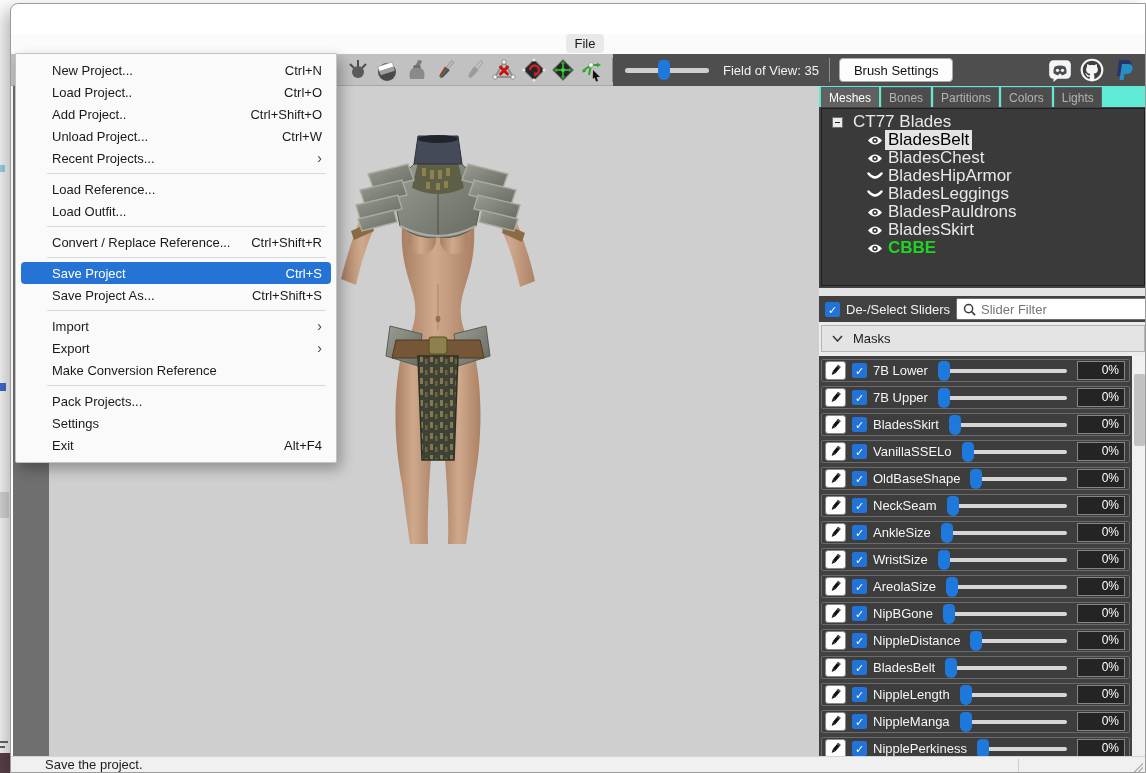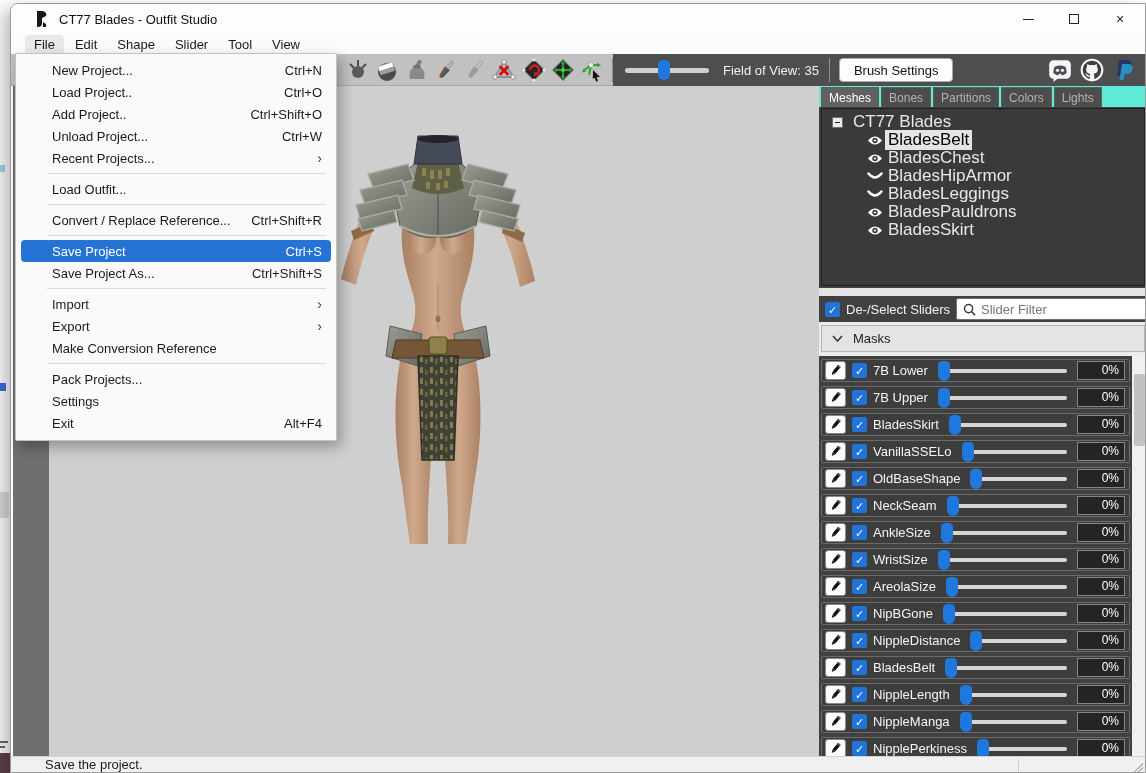--- a/index.html
+++ b/index.html
@@ -19,21 +19,21 @@
   .titlebar { position:absolute; left:0; top:0; width:100%; height:30px; background:#fdfdfd; display:flex; align-items:center; }
   .app-icon { width:16px; height:18px; margin-left:22px; }
   .title-text { font-size:13px; color:#111; margin-left:10px; }
   .win-controls { position:absolute; right:2px; top:0; height:30px; display:flex; }
   .win-btn { width:46px; height:30px; display:flex; align-items:center; justify-content:center; color:#222; font-size:13px; }
   .glyph-min { width:11px; height:1px; background:#222; display:inline-block; }
   .glyph-max { width:10px; height:10px; border:1px solid #222; display:inline-block; }
   .glyph-close { font-size:14px; line-height:14px; }
 
   
-  .menubar { position:absolute; left:0; top:30px; width:100%; height:20px; background:#fbfbfb; display:flex; align-items:center; padding-left:14px; gap:2px; }
+  .menubar { position:absolute; left:0; top:30px; width:100%; height:20px; background:#fbfbfb; display:flex; align-items:center; padding-left:14px; gap:2px;flex-direction:column; }
   .menubar-item { font-size:13px; color:#1a1a1a; padding:2px 9px; border-radius:4px; }
   .menubar-item.open { background:#e9e9e9; }
 
   
   .toolbar { position:absolute; left:0; top:50px; width:100%; height:32px; background:#4e4e4e; }
   .toolbar-light { position:absolute; left:0; top:0; width:602px; height:32px; background:#c1c1c1; border-bottom:1px solid #a8a8a8; display:flex; align-items:center; }
   .tb-icon { width:26px; height:26px; margin-left:5px; display:flex; align-items:center; justify-content:center; }
   .tb-sep { width:1px; height:24px; background:#8d8d8d; margin-left:8px; }
   .fov-wrap { position:absolute; left:606px; top:0; height:32px; display:flex; align-items:center; }
   .fov-track { position:relative; width:84px; height:5px; background:#cfcfcf; border-radius:3px; margin-left:8px; }
@@ -119,38 +119,20 @@
   <div class="bg-frag" style="left:0;top:165px;width:5px;height:7px;background:#9fd4ef;"></div>
   <div class="bg-frag" style="left:0;top:383px;width:6px;height:8px;background:#3f6fd8;"></div>
   <div class="bg-frag" style="left:0;top:492px;width:9px;height:26px;background:#dcdcdc;"></div>
   <div class="bg-frag" style="left:0;top:741px;width:8px;height:2px;background:#6a6a6a;"></div>
   <div class="bg-frag" style="left:0;top:746px;width:5px;height:2px;background:#6a6a6a;"></div>
   <div class="bg-frag" style="left:0;top:753px;width:10px;height:20px;background:#5d4148;"></div>
 </div>
 
 <div class="window">
 
-  <div class="titlebar">
-    <svg class="app-icon" viewBox="0 0 16 18">
-      <path d="M4,1 L10,1 C13,2 14,4 13,6 L9,8 L9,14 C9,16 7,17 5,17 L4,17 Z" fill="#181818"></path>
-      <path d="M10,12 L13,14 L13,17 L10,17 Z" fill="#181818"></path>
-    </svg>
-    <span class="title-text">CT77 Blades - Outfit Studio</span>
-    <div class="win-controls">
-      <div class="win-btn">
-          <span class="glyph-min"></span>
-        </div>
-      <div class="win-btn">
-          <span class="glyph-max"></span>
-        </div>
-      <div class="win-btn">
-          <span class="glyph-close">×</span>
-        </div>
-    </div>
-  </div>
 
   <div class="menubar">
   <span class="menubar-item open">File</span>
       <span class="menubar-item">Edit</span>
       <span class="menubar-item">Shape</span>
       <span class="menubar-item">Slider</span>
       <span class="menubar-item">Tool</span>
       <span class="menubar-item">View</span>
     </div>
 
@@ -443,20 +425,31 @@
     <span class="eye eye-open">
       <svg width="16" height="11" viewBox="0 0 16 11">
                 <path d="M1,5.5 Q8,-2.5 15,5.5 Q8,13.5 1,5.5 Z" fill="#ffffff"></path>
                 <circle cx="8" cy="5.5" r="2.7" fill="#3a3a3a"></circle>
                 <circle cx="8" cy="5.5" r="1.1" fill="#ffffff"></circle>
               </svg>
     </span>
 
     <span class="tree-label">BladesSkirt</span>
   </div>
+          <div class="tree-row tree-item green">
+    <span class="eye eye-open">
+      <svg width="16" height="11" viewBox="0 0 16 11">
+                <path d="M1,5.5 Q8,-2.5 15,5.5 Q8,13.5 1,5.5 Z" fill="#ffffff"></path>
+                <circle cx="8" cy="5.5" r="2.7" fill="#3a3a3a"></circle>
+                <circle cx="8" cy="5.5" r="1.1" fill="#ffffff"></circle>
+              </svg>
+    </span>
+
+    <span class="tree-label">CBBE</span>
+  </div>
         </div>
     </div>
 
     <div class="sash"></div>
 
     <div class="slider-header">
       <span class="cb"></span>
       <span class="slider-header-label">De-/Select Sliders</span>
       <div class="search-box">
         <svg width="13" height="13" viewBox="0 0 14 14">
@@ -768,20 +761,25 @@
     <span class="mi-shortcut">Ctrl+W</span>
 
   </div>
       <div class="menu-item has-sub">
     <span class="mi-label">Recent Projects...</span>
     <span class="mi-shortcut"></span>
     <span class="mi-arrow">›</span>
   </div>
       <div class="menu-sep"></div>
       <div class="menu-item">
+    <span class="mi-label">Load Reference...</span>
+    <span class="mi-shortcut"></span>
+
+  </div>
+      <div class="menu-item">
     <span class="mi-label">Load Outfit...</span>
     <span class="mi-shortcut"></span>
 
   </div>
       <div class="menu-sep"></div>
       <div class="menu-item">
     <span class="mi-label">Convert / Replace Reference...</span>
     <span class="mi-shortcut">Ctrl+Shift+R</span>
 
   </div>

